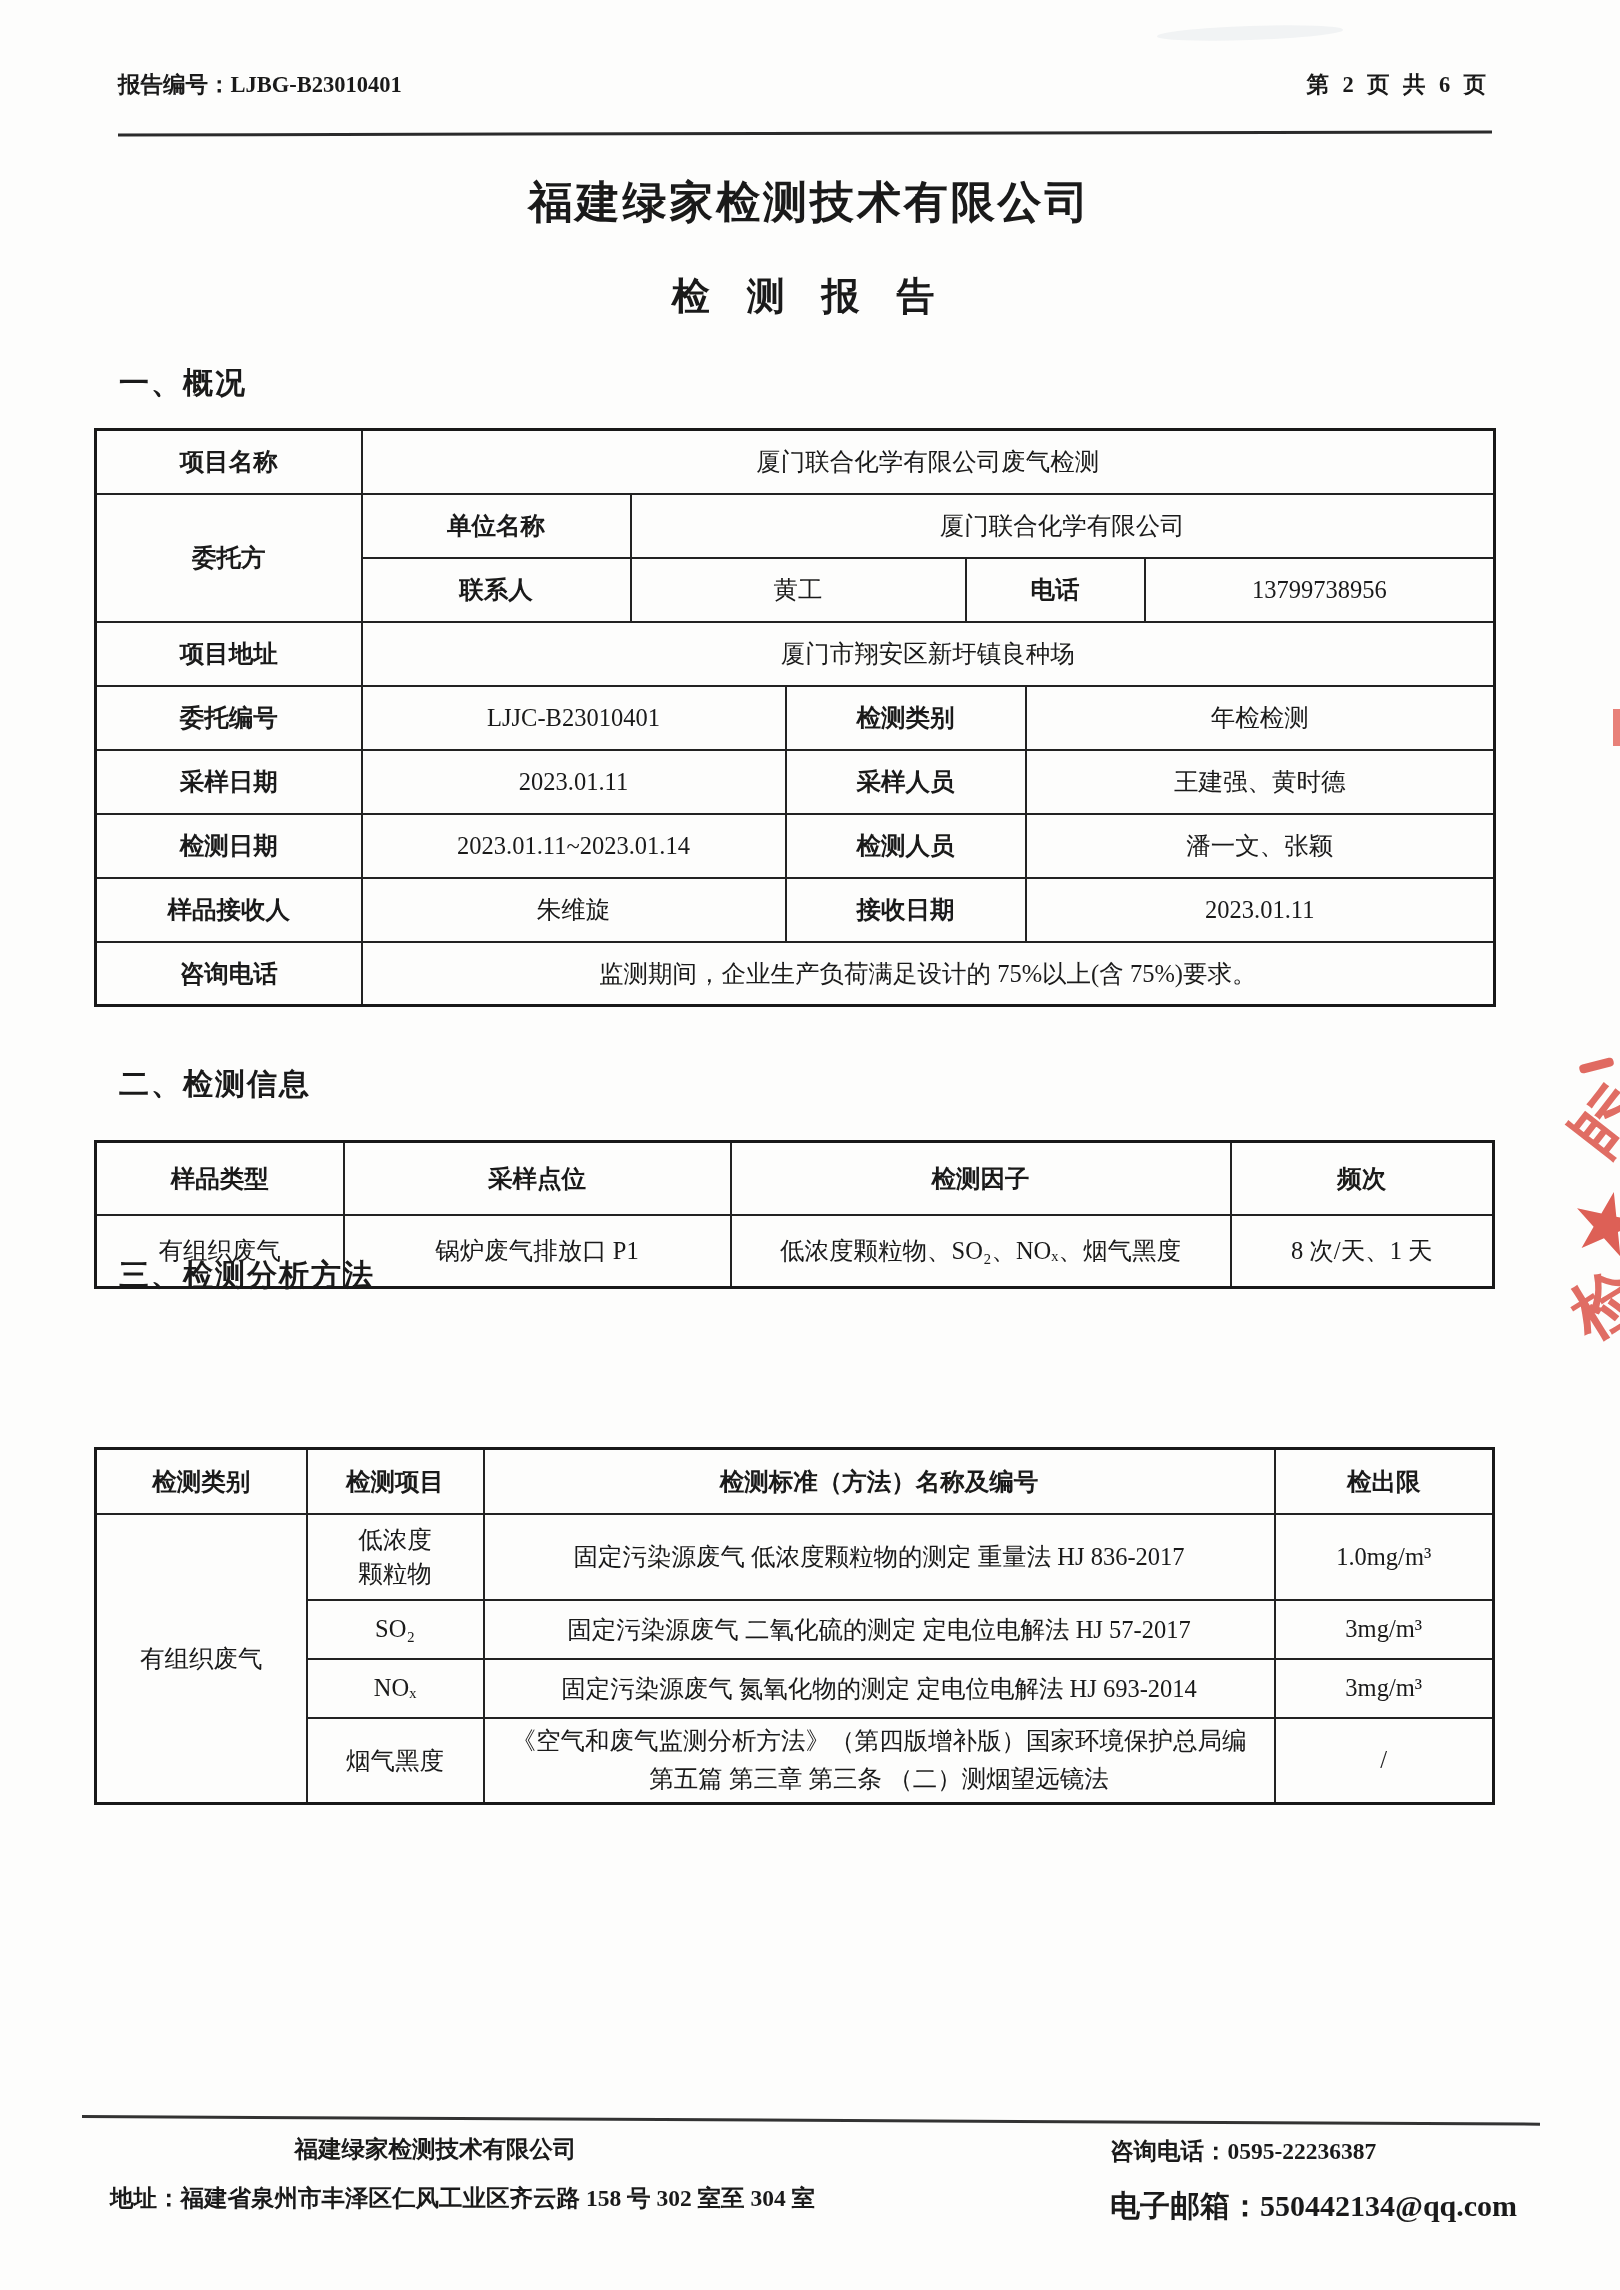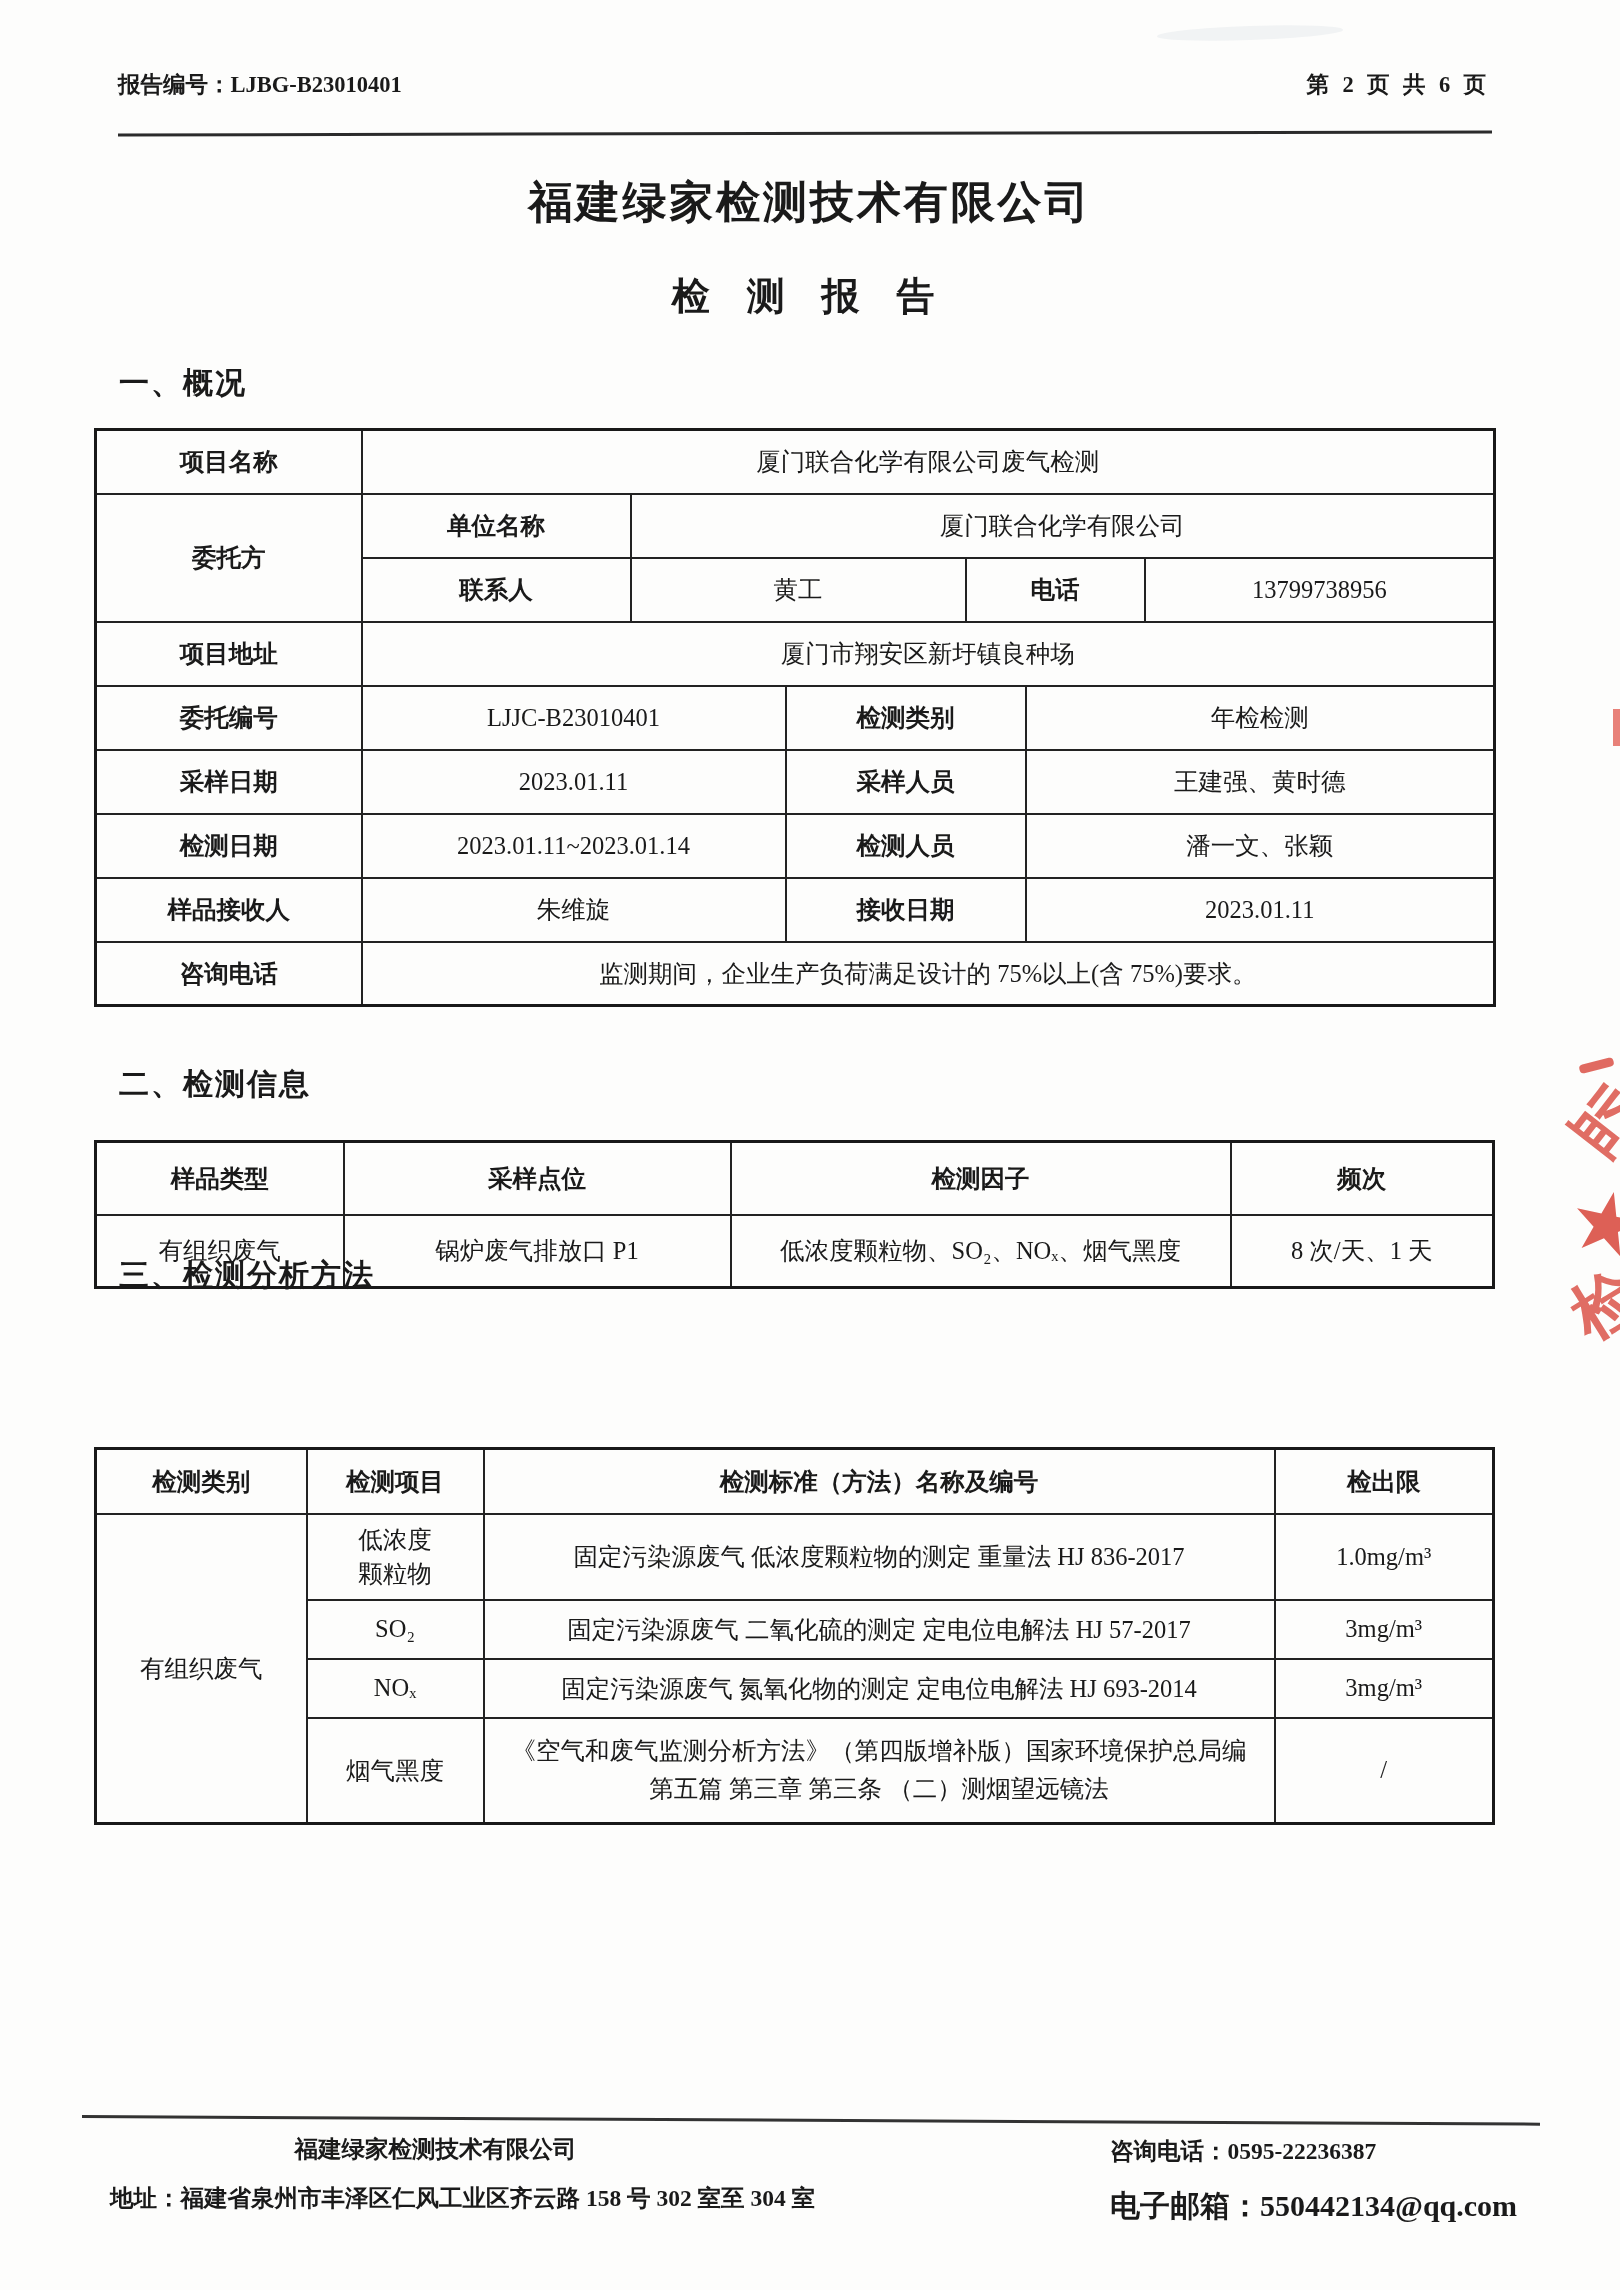--- a/index.html
+++ b/index.html
@@ -58,21 +58,21 @@
 
   #t1{top:428px;}
   #t1 tr{height:64px;}
   #t2{top:1140px;}
   #t2 tr{height:73px;}
   #t3{top:1447px;}
   #t3 tr:nth-child(1){height:65px;}
   #t3 tr:nth-child(2){height:86px;}
   #t3 tr:nth-child(3){height:59px;}
   #t3 tr:nth-child(4){height:59px;}
-  #t3 tr:nth-child(5){height:106px;}
+  #t3 tr:nth-child(5){height:86px;}
   .narrow{display:inline-block;width:3.2em;line-height:1.35;}
   .std-wrap{display:inline-block;max-width:755px;line-height:1.55;}
 
   
   .footer-rule{
     position:absolute;left:82px;top:2115px;width:1458px;height:2.9px;
     background:#333;transform:rotate(0.3deg);transform-origin:left center;
   }
   .footer-company{position:absolute;top:2133px;left:225px;width:421px;text-align:center;font-size:23.5px;font-weight:600;}
   .footer-address{position:absolute;top:2182px;left:110px;font-size:23.5px;font-weight:600;}

